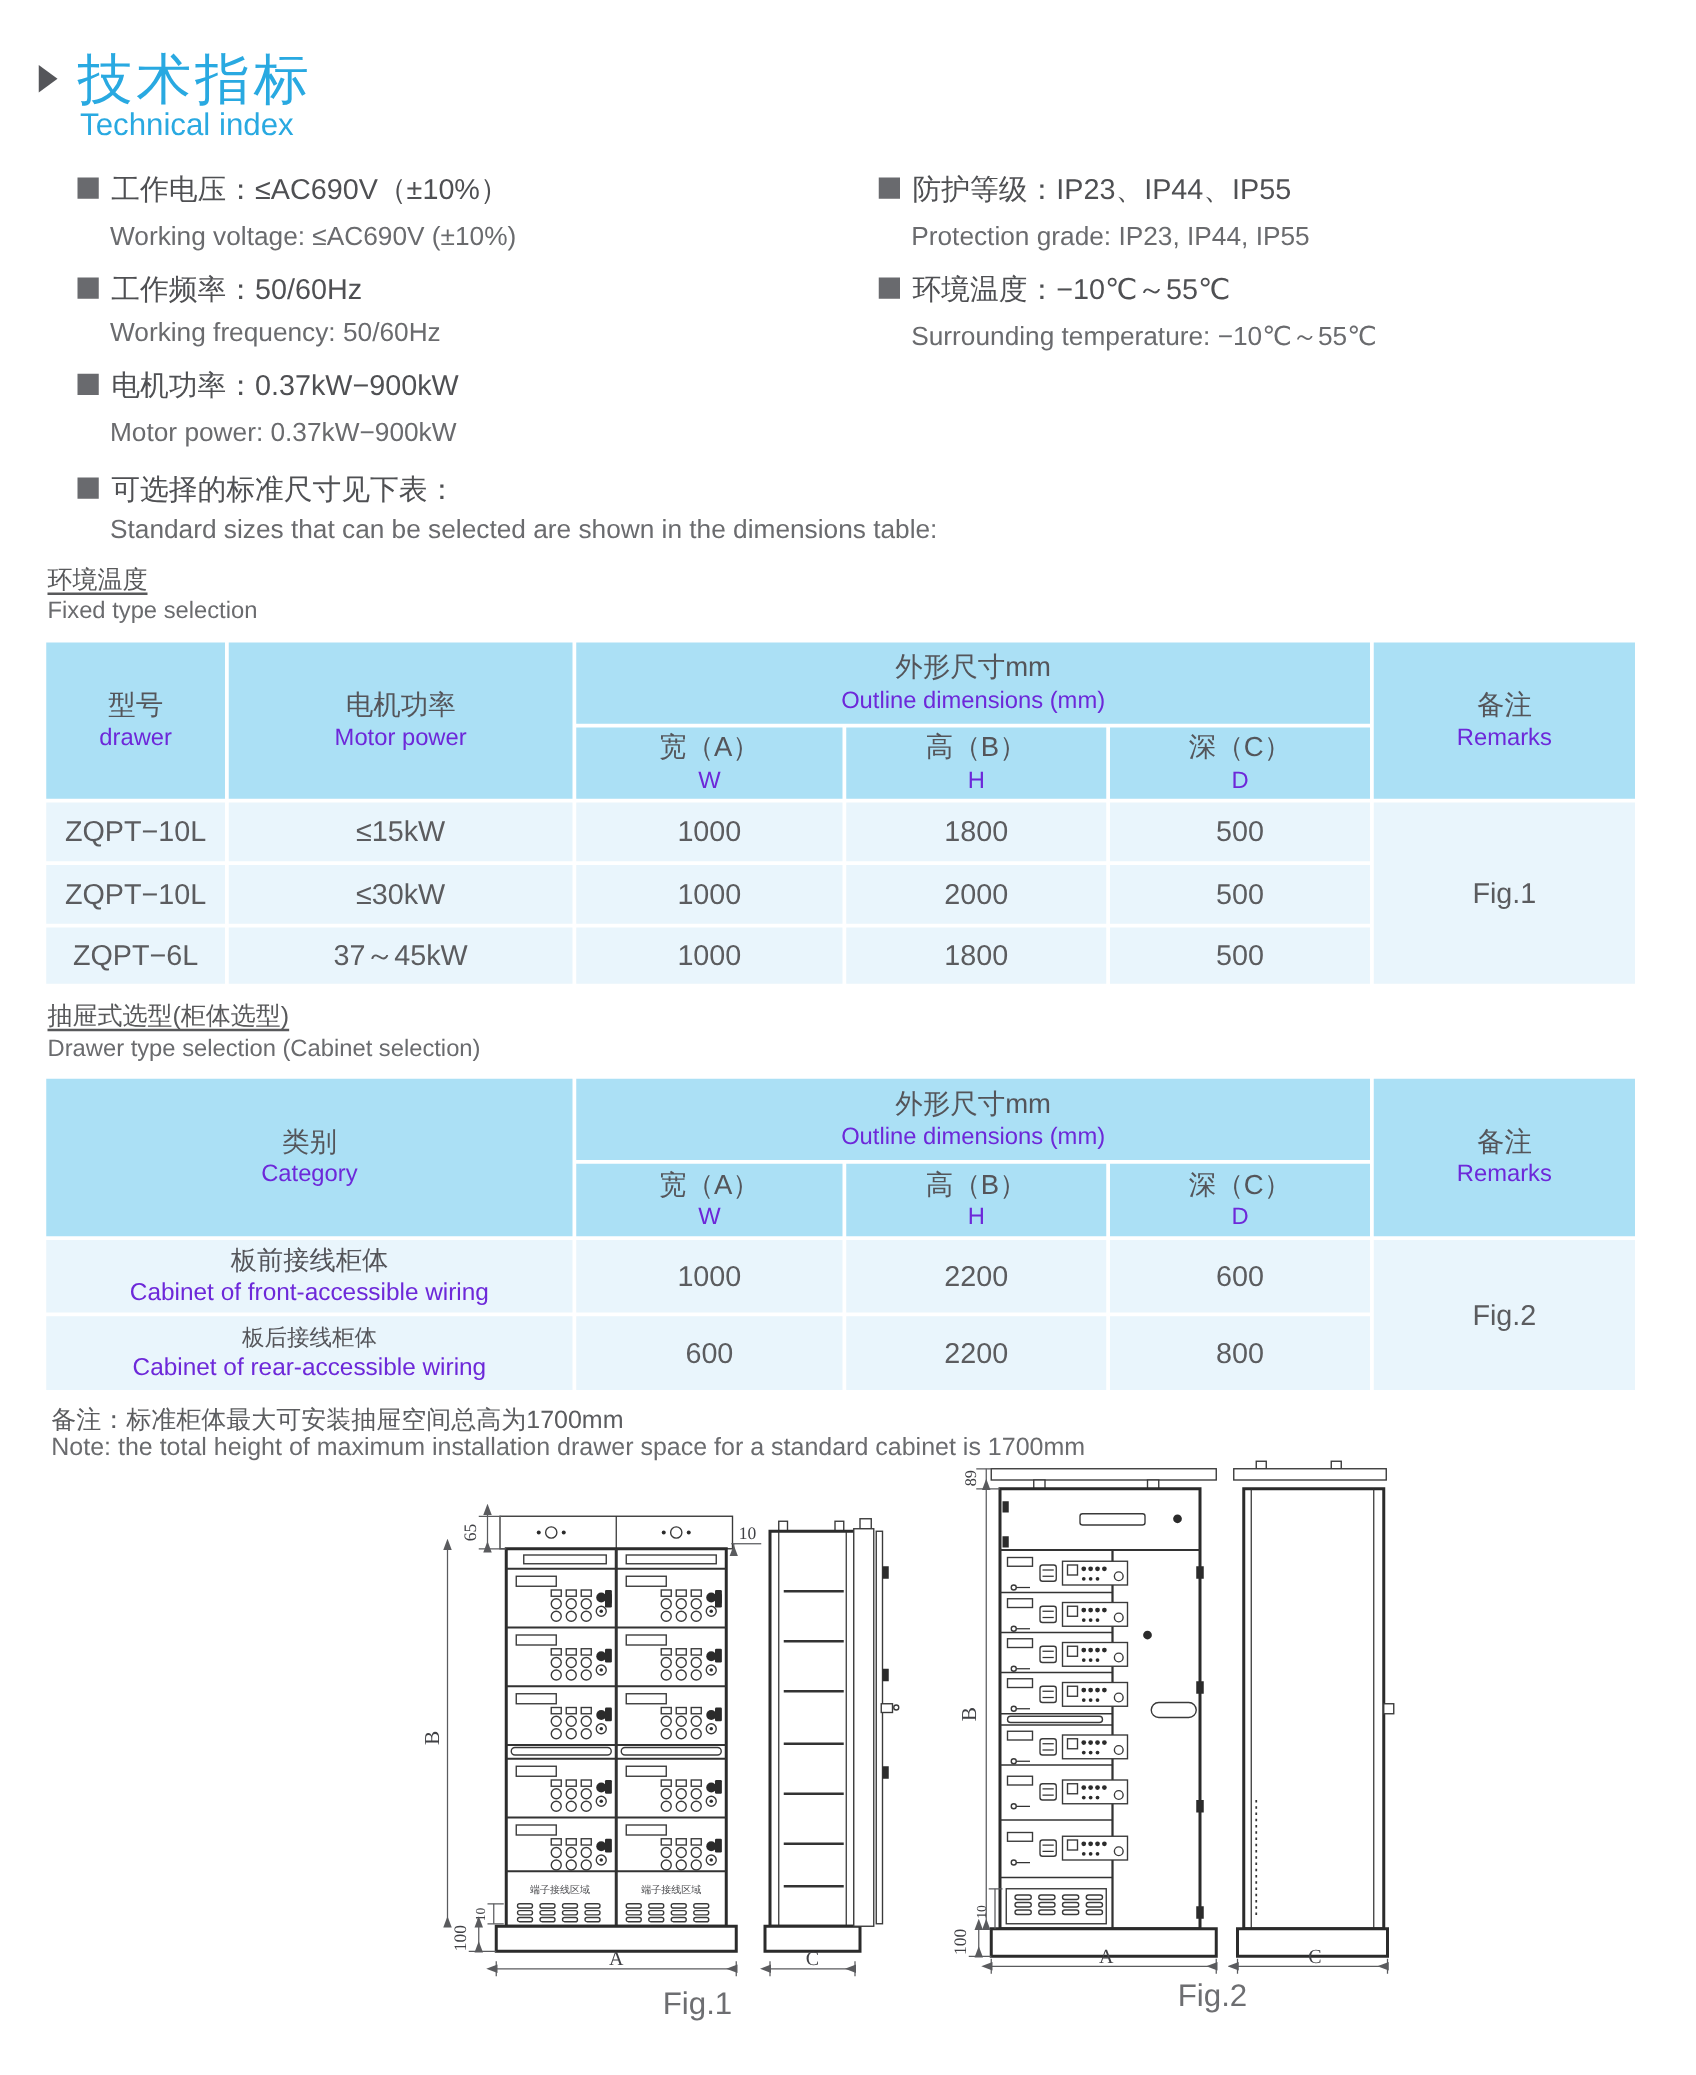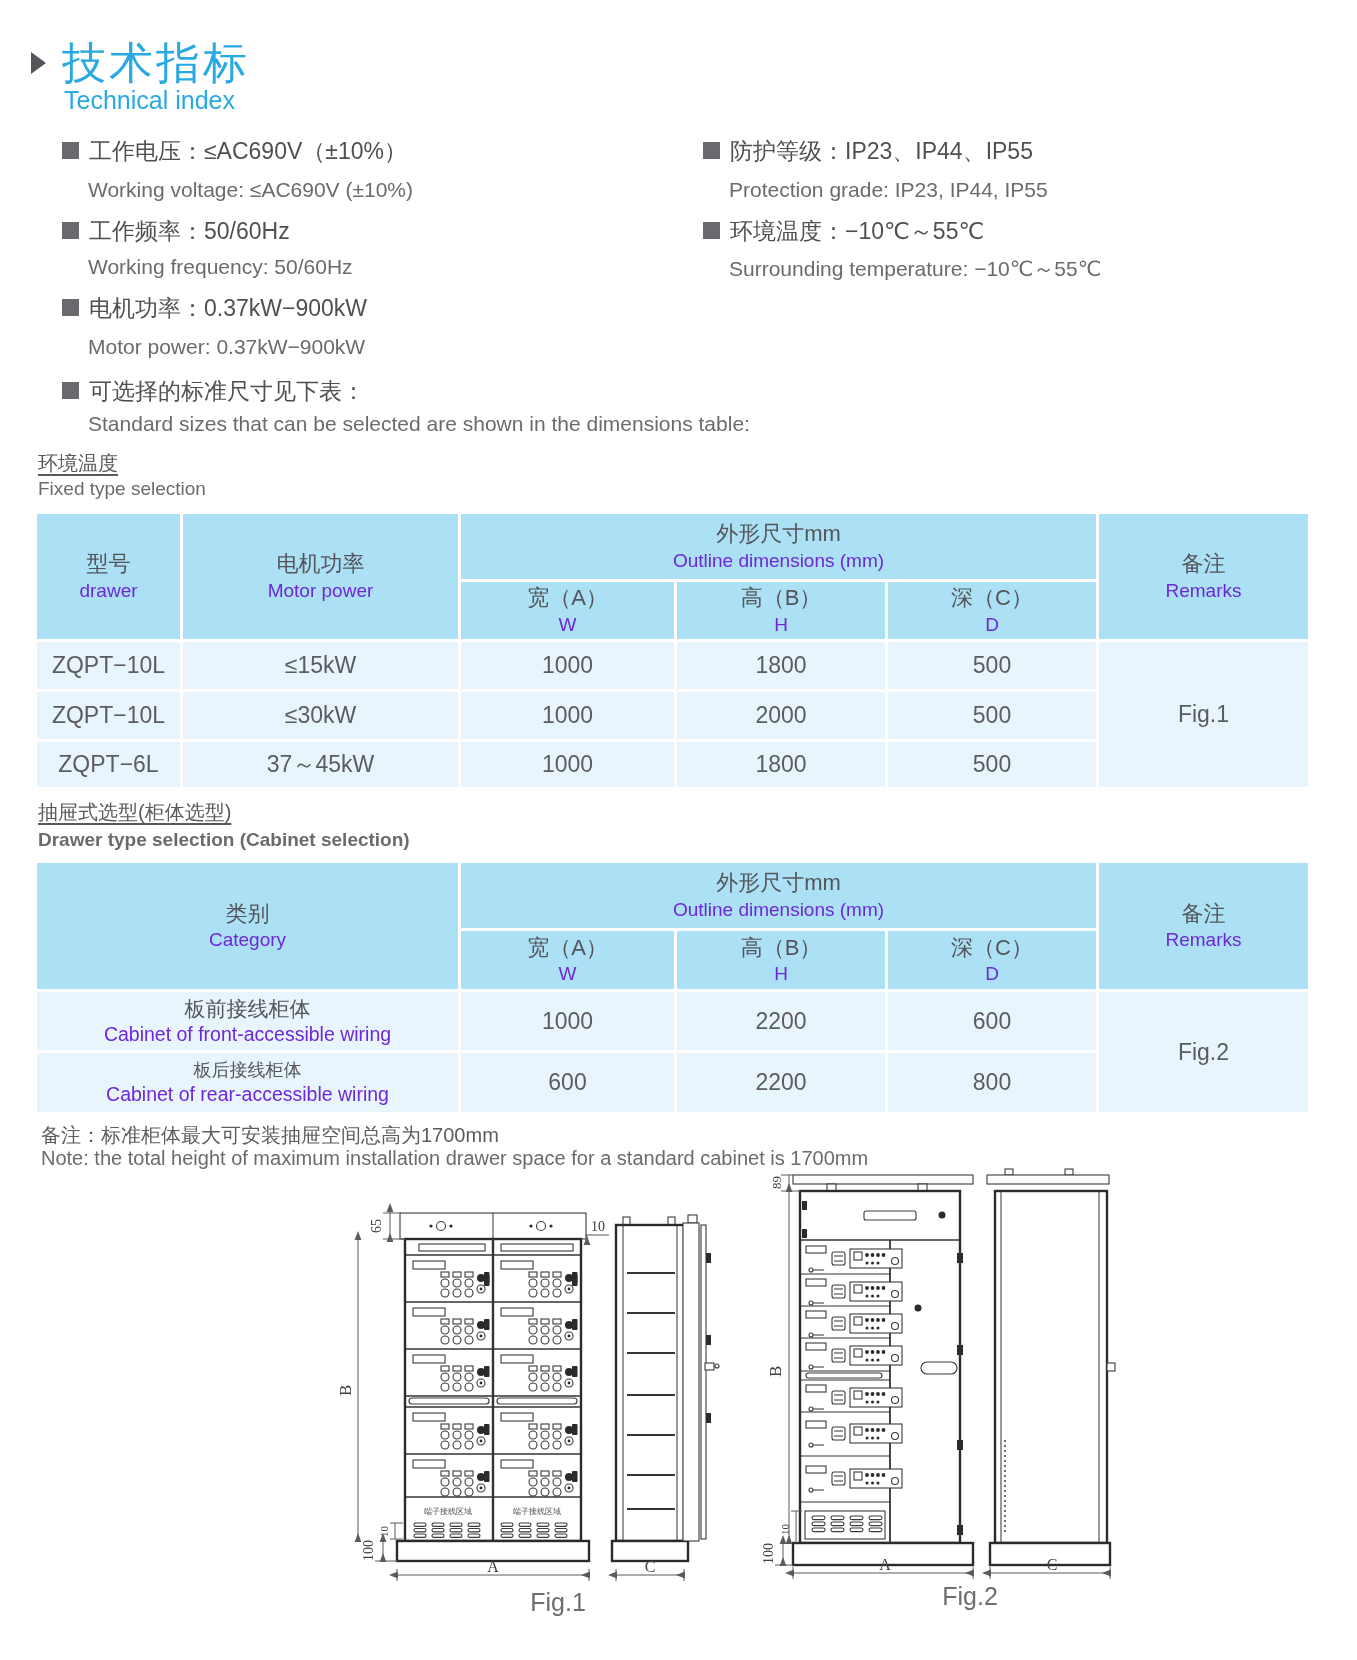--- a/index.html
+++ b/index.html
@@ -138,21 +138,21 @@
     <div class="cell bd val">500</div>
 
     <div class="cell bd val">ZQPT−6L</div>
     <div class="cell bd val">37～45kW</div>
     <div class="cell bd val">1000</div>
     <div class="cell bd val">1800</div>
     <div class="cell bd val">500</div>
   </div>
 
   <div class="sec-cn" style="top:799px;">抽屉式选型(柜体选型)</div>
-  <div class="sec-en" style="top:829px;font-weight:bold;">Drawer type selection (Cabinet selection)</div>
+  <div class="sec-en" style="top:829px;">Drawer type selection (Cabinet selection)</div>
 
   <div class="grid t2">
     <div class="cell hd c-cat">
       <div class="cn">类别</div>
       <div class="en">Category</div>
     </div>
     <div class="cell hd c-outline">
       <div class="cn">外形尺寸mm</div>
       <div class="en">Outline dimensions (mm)</div>
     </div>

